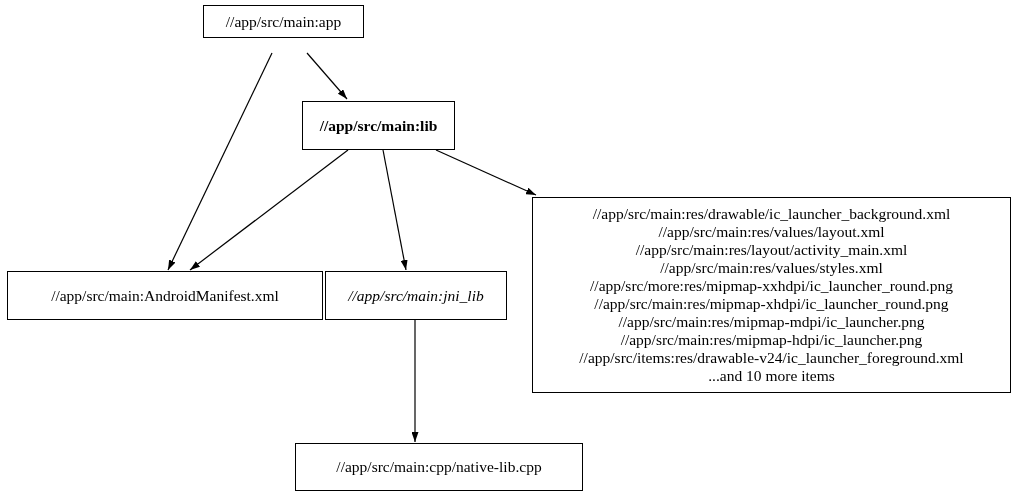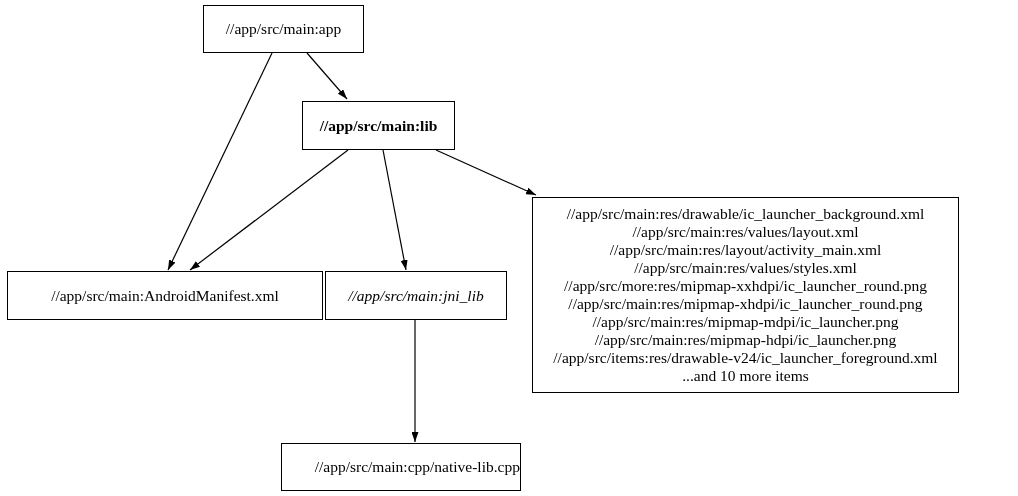--- a/index.html
+++ b/index.html
@@ -30,27 +30,27 @@
     border: 1px solid #000000;
     background: #ffffff;
     display: flex;
     align-items: center;
     justify-content: center;
     text-align: center;
     font-size: 15.5px;
     line-height: 18px;
     white-space: nowrap;
   }
-  #node-app      { left: 203px; top: 5px;   width: 161px; height: 48px; }
+  #node-app      { left: 203px; top: 5px;   width: 161px; height: 33px; }
   #node-lib      { left: 302px; top: 101px; width: 153px; height: 49px; font-weight: bold; }
   #node-manifest { left: 7px;   top: 271px; width: 316px; height: 49px; }
   #node-jni      { left: 325px; top: 271px; width: 182px; height: 49px; font-style: italic; }
-  #node-res      { left: 532px; top: 197px; width: 427px; height: 196px;
+  #node-res      { left: 532px; top: 197px; width: 479px; height: 196px;
                    flex-direction: column; }
-  #node-cpp      { left: 281px; top: 443px; width: 240px; height: 48px; justify-content: flex-end; }
+  #node-cpp      { left: 295px; top: 443px; width: 288px; height: 48px; }
   .res-line { display: block; }
 </style>
 </head>
 <body>
 
 <div id="canvas">
 
   <svg id="edge-layer" width="1018" height="496" viewBox="0 0 1018 496" xmlns="http://www.w3.org/2000/svg">
     <defs>
       <marker id="arrowhead" markerUnits="userSpaceOnUse" markerWidth="10" markerHeight="7" refX="10" refY="3.5" orient="auto">

